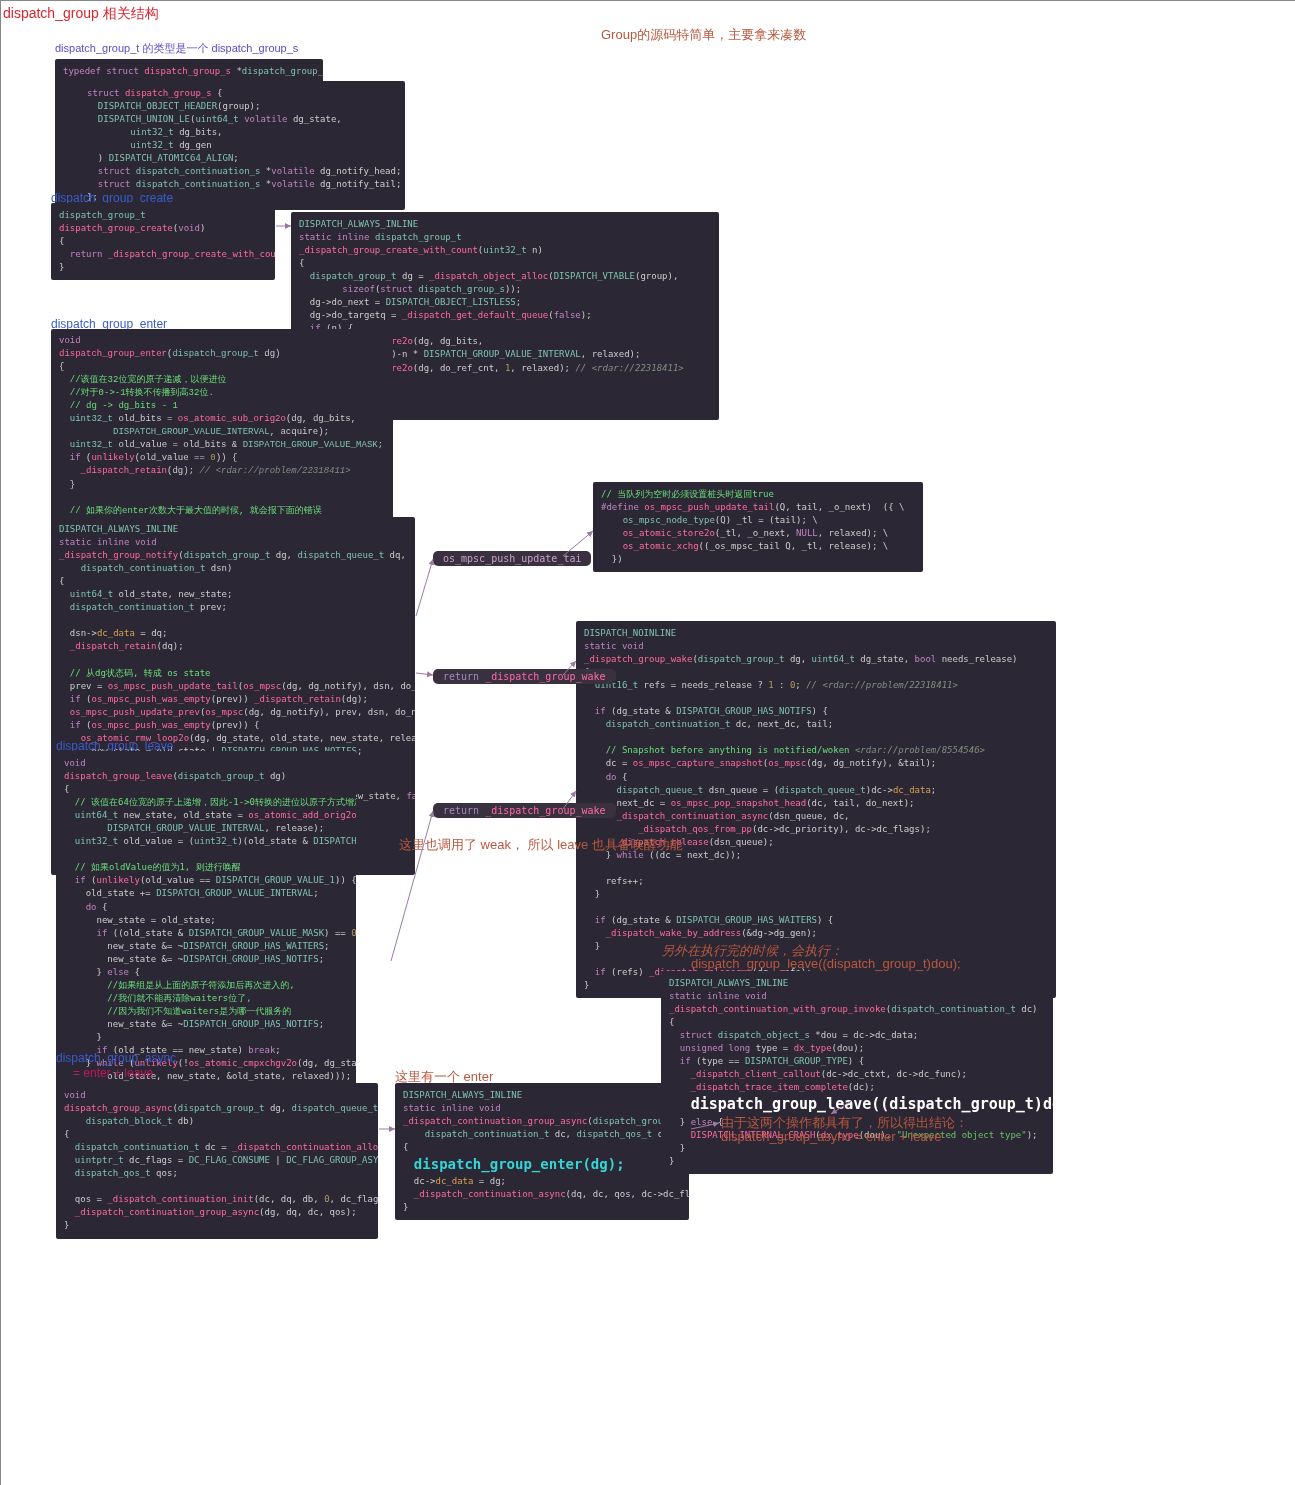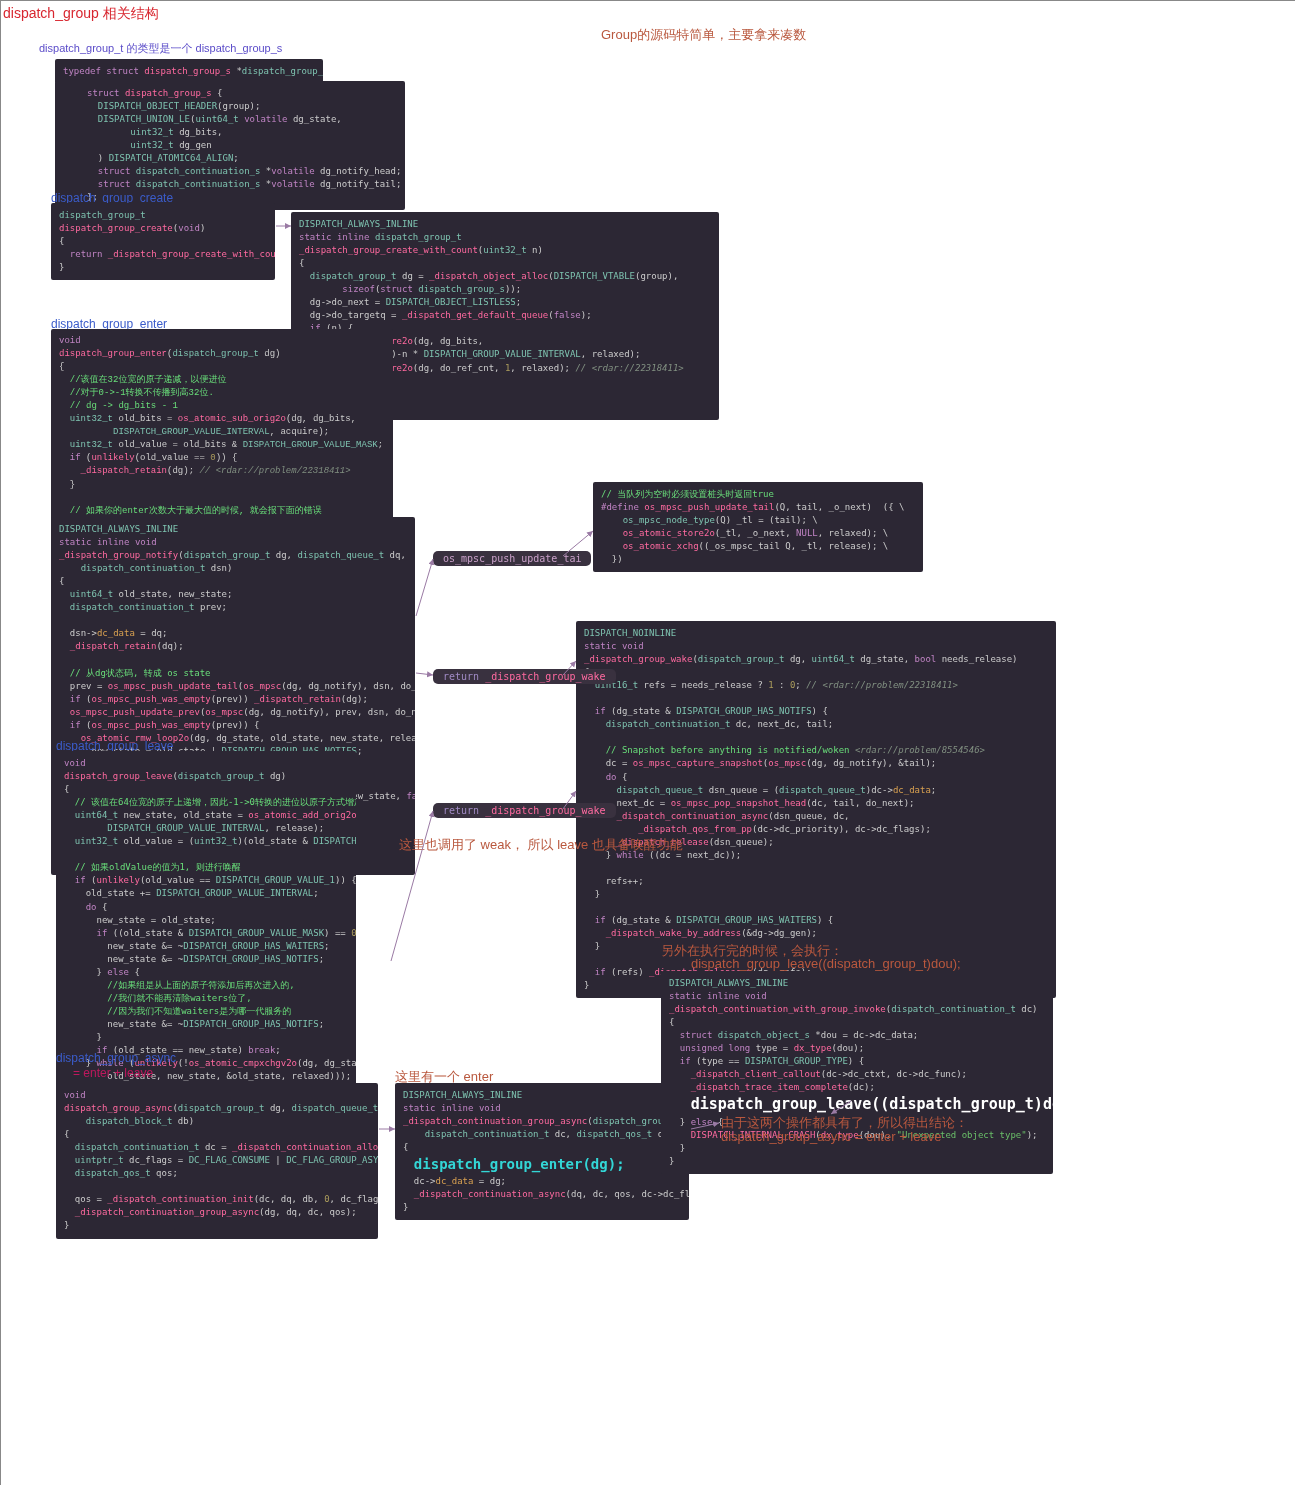--- a/index.html
+++ b/index.html
@@ -83,21 +83,21 @@
     stroke-width: 1;
   }
 </style>
 </head>
 <body>
 
 <div class="canvas">
 
   <div class="title-red" style="left:2px;top:4px;">dispatch_group 相关结构</div>
   <div class="note-brown" style="left:600px;top:25px;">Group的源码特简单，主要拿来凑数</div>
-  <div class="note-purple" style="left:38px;top:40px;text-align:center;">dispatch_group_t 的类型是一个  dispatch_group_s</div>
+  <div class="note-purple" style="left:54px;top:40px;text-align:center;">dispatch_group_t 的类型是一个  dispatch_group_s</div>
 
   <div class="code-block" style="left:54px;top:58px;width:268px;"><span class="kw">typedef struct</span> <span class="fn">dispatch_group_s</span> *<span class="typ">dispatch_group_t</span>;</div>
 
   <div class="code-block" style="left:54px;top:80px;width:350px;padding-left:32px;"><span class="kw">struct</span> <span class="fn">dispatch_group_s</span> {
   <span class="typ">DISPATCH_OBJECT_HEADER</span>(group);
   <span class="typ">DISPATCH_UNION_LE</span>(<span class="typ">uint64_t</span> <span class="kw">volatile</span> dg_state,
         <span class="typ">uint32_t</span> dg_bits,
         <span class="typ">uint32_t</span> dg_gen
   ) <span class="typ">DISPATCH_ATOMIC64_ALIGN</span>;
   <span class="kw">struct</span> <span class="typ">dispatch_continuation_s</span> *<span class="kw">volatile</span> dg_notify_head;
@@ -271,21 +271,21 @@
   <div class="code-block" style="left:394px;top:1082px;width:294px;"><span class="typ">DISPATCH_ALWAYS_INLINE</span>
 <span class="kw">static</span> <span class="kw">inline</span> <span class="kw">void</span>
 <span class="fn">_dispatch_continuation_group_async</span>(<span class="typ">dispatch_group_t</span> dg,  dq,
     <span class="typ">dispatch_continuation_t</span> dc, <span class="typ">dispatch_qos_t</span> qos)
 {
   <span class="big">dispatch_group_enter</span><span class="big">(dg);</span>
   dc-&gt;<span class="attr">dc_data</span> = dg;
   <span class="fn">_dispatch_continuation_async</span>(dq, dc, qos, dc-&gt;dc_flags);
 }</div>
 
-  <div class="note-brown" style="left:660px;top:941px;">另外在执行完的时候，会执行：</div>
+  <div class="note-brown" style="left:660px;top:941px;font-style:italic;">另外在执行完的时候，会执行：</div>
   <div class="note-brown" style="left:690px;top:955px;">dispatch_group_leave((dispatch_group_t)dou);</div>
 
   <div class="code-block" style="left:660px;top:970px;width:392px;"><span class="typ">DISPATCH_ALWAYS_INLINE</span>
 <span class="kw">static</span> <span class="kw">inline</span> <span class="kw">void</span>
 <span class="fn">_dispatch_continuation_with_group_invoke</span>(<span class="typ">dispatch_continuation_t</span> dc)
 {
   <span class="kw">struct</span> <span class="typ">dispatch_object_s</span> *dou = dc-&gt;dc_data;
   <span class="kw">unsigned long</span> type = <span class="fn">dx_type</span>(dou);
   <span class="kw">if</span> (type == <span class="typ">DISPATCH_GROUP_TYPE</span>) {
     <span class="fn">_dispatch_client_callout</span>(dc-&gt;dc_ctxt, dc-&gt;dc_func);

